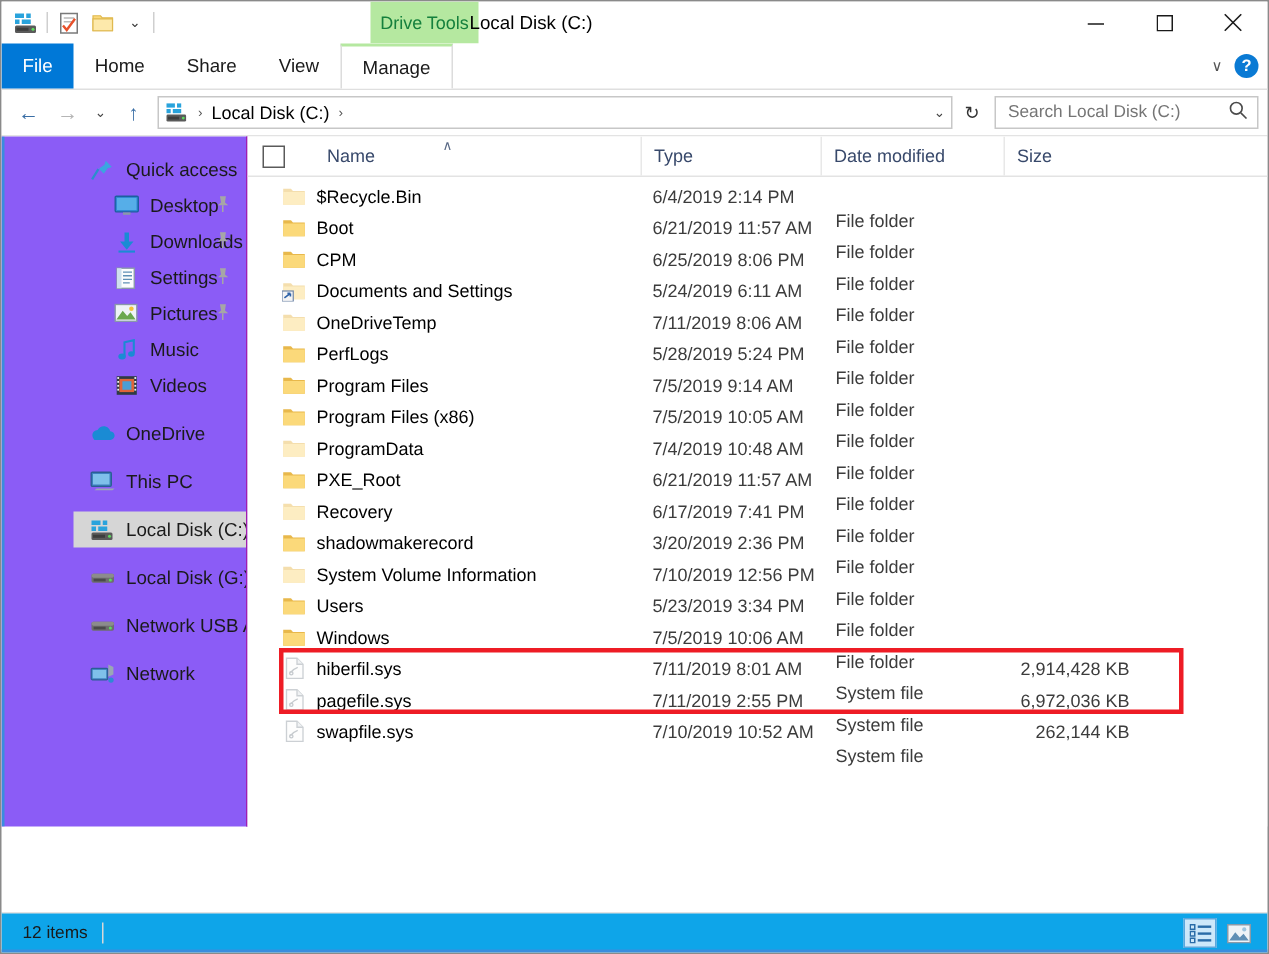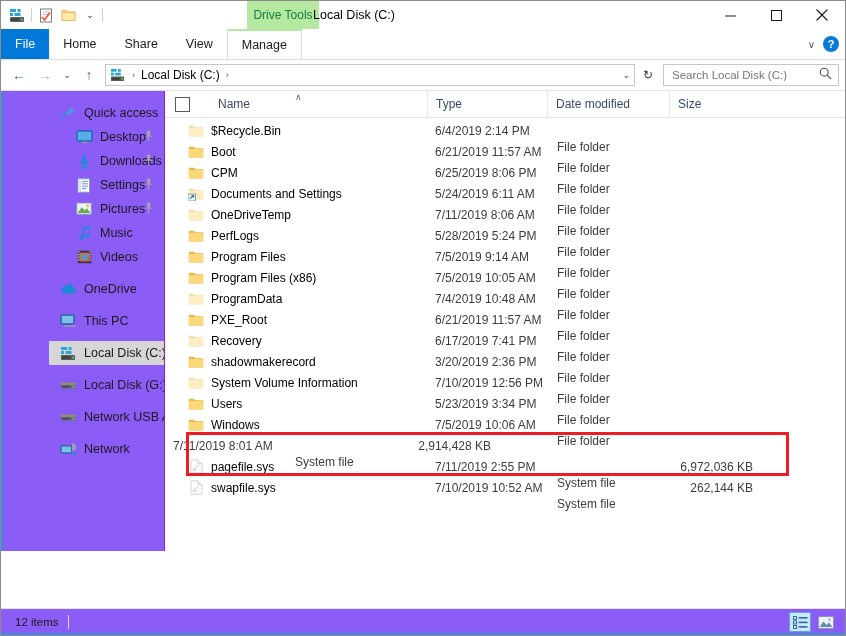--- a/index.html
+++ b/index.html
@@ -374,21 +374,21 @@
   }
 
   
   .statusbar {
     position: absolute;
     left: 0; right: 0; bottom: 0;
     height: 26px;
     border-top: 1px solid #e3e3e3;
     display: flex;
     align-items: center;
-    background: #8b5cf6;
+    background: #0ea5e9;
     font-size: 11.5px;
     color: #1a1a1a;
   }
   .status-left { padding-left: 14px; display: flex; align-items: center; gap: 10px; }
   .status-sep { width: 1px; height: 14px; background: #d8d8d8; }
   .status-right {
     position: absolute;
     right: 8px;
     display: flex;
     align-items: center;
@@ -919,20 +919,31 @@
                   <path d="M0.8 4 h14.4 v8.5 H0.8 Z" fill="#fbd97a"></path>
                 </svg>
               </span>
               <span>Windows</span>
             </div>
             <div class="cell cell-date">7/5/2019 10:06 AM</div>
             <div class="cell cell-type">File folder</div>
             <div class="cell cell-size"></div>
           </div>
           <div class="row">
+            <div class="cell cell-name">
+              <span class="ficon">
+                <svg width="15" height="15" viewBox="0 0 15 15" opacity="0.5">
+                  <path d="M2 0.8 h7 l4 4 v9.4 H2 Z" fill="#fdfdfd" stroke="#9aa3ab" stroke-width="0.9"></path>
+                  <path d="M9 0.8 v4 h4" fill="#e3e7ea" stroke="#9aa3ab" stroke-width="0.9"></path>
+                  <path d="M4.5 10.5 c1.5 -1.8 3.2 -3 5 -3.6" stroke="#8d969e" stroke-width="0.9" fill="none"></path>
+                  <circle cx="5.2" cy="10.8" r="1.1" fill="none" stroke="#8d969e" stroke-width="0.9"></circle>
+                </svg>
+              </span>
+              <span>hiberfil.sys</span>
+            </div>
             <div class="cell cell-date">7/11/2019 8:01 AM</div>
             <div class="cell cell-type">System file</div>
             <div class="cell cell-size">2,914,428 KB</div>
           </div>
           <div class="row">
             <div class="cell cell-name">
               <span class="ficon">
                 <svg width="15" height="15" viewBox="0 0 15 15" opacity="0.5">
                   <path d="M2 0.8 h7 l4 4 v9.4 H2 Z" fill="#fdfdfd" stroke="#9aa3ab" stroke-width="0.9"></path>
                   <path d="M9 0.8 v4 h4" fill="#e3e7ea" stroke="#9aa3ab" stroke-width="0.9"></path>

